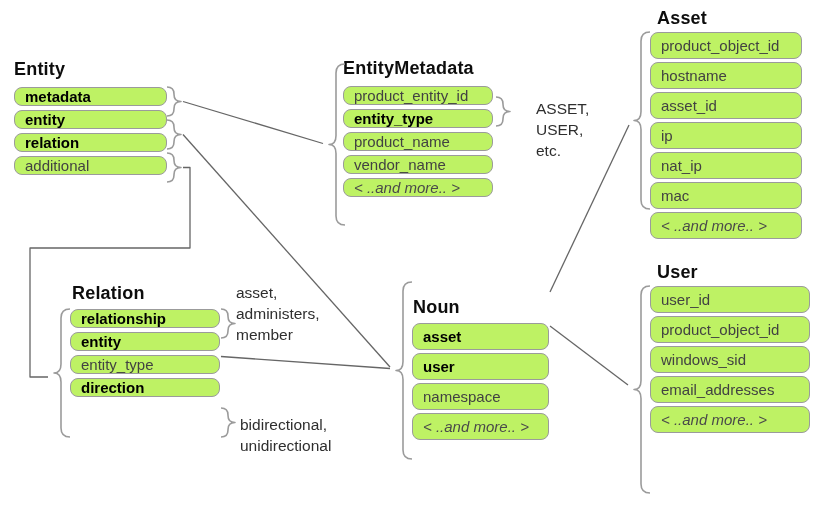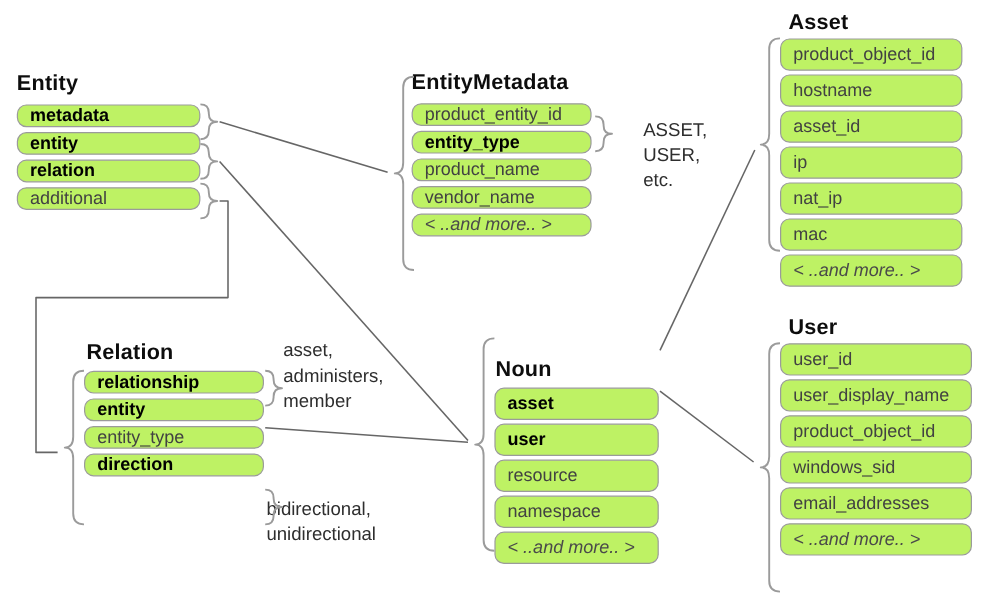--- a/index.html
+++ b/index.html
@@ -62,21 +62,20 @@
       <div class="row">nat_ip</div>
       <div class="row">mac</div>
       <div class="row more">&lt; ..and more.. &gt;</div>
     </div>
   </div>
 
   <div class="table t-cmp" style="left:650px;top:262px;width:160px;">
     <div class="title" style="margin-left:7px;margin-bottom:3px;">User</div>
     <div class="rows">
       <div class="row">user_id</div>
-      <div class="row">user_display_name</div>
       <div class="row">product_object_id</div>
       <div class="row">windows_sid</div>
       <div class="row">email_addresses</div>
       <div class="row more">&lt; ..and more.. &gt;</div>
     </div>
   </div>
 
   <div class="table t-std" style="left:70px;top:283px;width:150px;">
     <div class="title" style="margin-left:2px;margin-bottom:5px;">Relation</div>
     <div class="rows">
@@ -85,33 +84,32 @@
       <div class="row">entity_type</div>
       <div class="row bold">direction</div>
     </div>
   </div>
 
   <div class="table t-cmp" style="left:412px;top:256px;width:137px;margin-top:41px;">
     <div class="title" style="margin-left:1px;margin-bottom:5px;">Noun</div>
     <div class="rows">
       <div class="row bold">asset</div>
       <div class="row bold">user</div>
-      <div class="row">resource</div>
       <div class="row">namespace</div>
       <div class="row more">&lt; ..and more.. &gt;</div>
     </div>
   </div>
 
   <div class="annotation" style="left:536px;top:98px;">ASSET,
 USER,
 etc.</div>
   <div class="annotation" style="left:236px;top:282px;">asset,
 administers,
 member</div>
-  <div class="annotation" style="left:222px;top:414px;">bidirectional,
+  <div class="annotation" style="left:240px;top:414px;">bidirectional,
 unidirectional</div>
 
   <svg id="overlay" viewBox="0 0 823 506" xmlns="http://www.w3.org/2000/svg">
     <defs>
       <marker id="arw" markerWidth="9" markerHeight="8" refX="6.5" refY="3" orient="auto" markerUnits="userSpaceOnUse">
         <path d="M0,0 L7.5,3 L0,6 z" fill="#666666" stroke="none"></path>
       </marker>
     </defs>
 
     <path class="brace" d="M167 87 Q174 87 174 94 L174 94.5 Q174 101.5 181 101.5 Q174 101.5 174 108.5 L174 109 Q174 116 167 116"></path>

